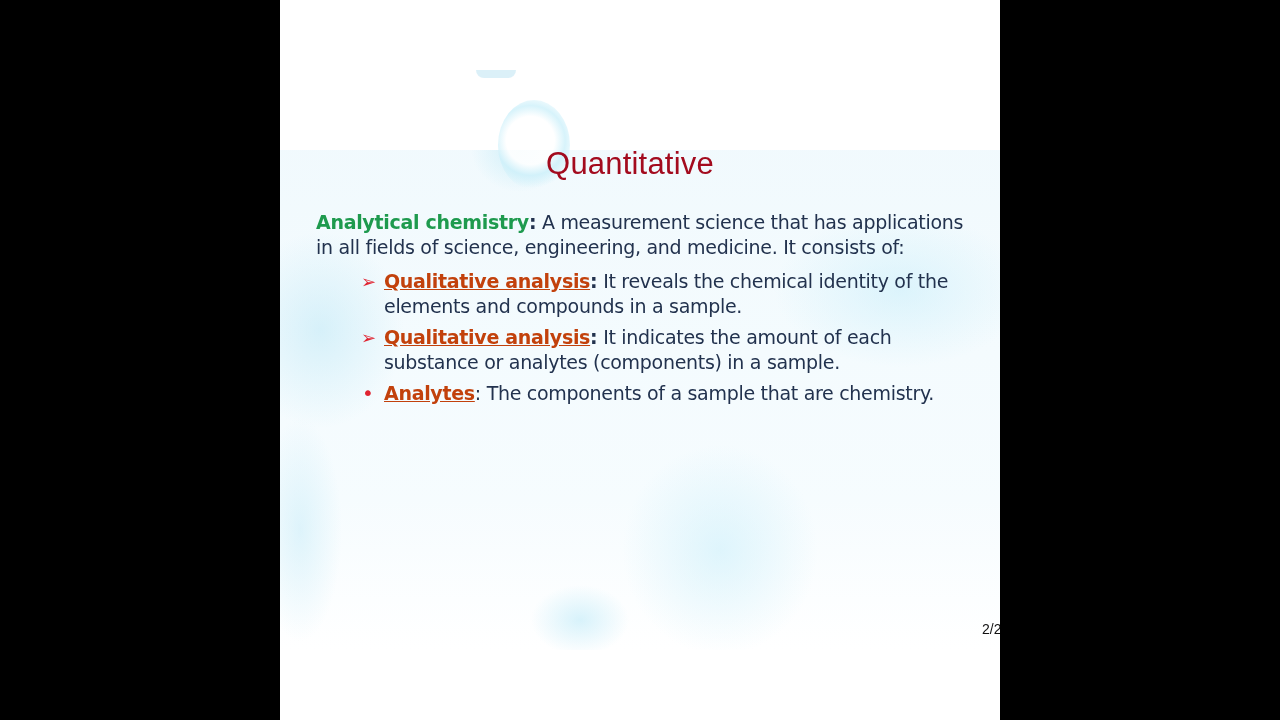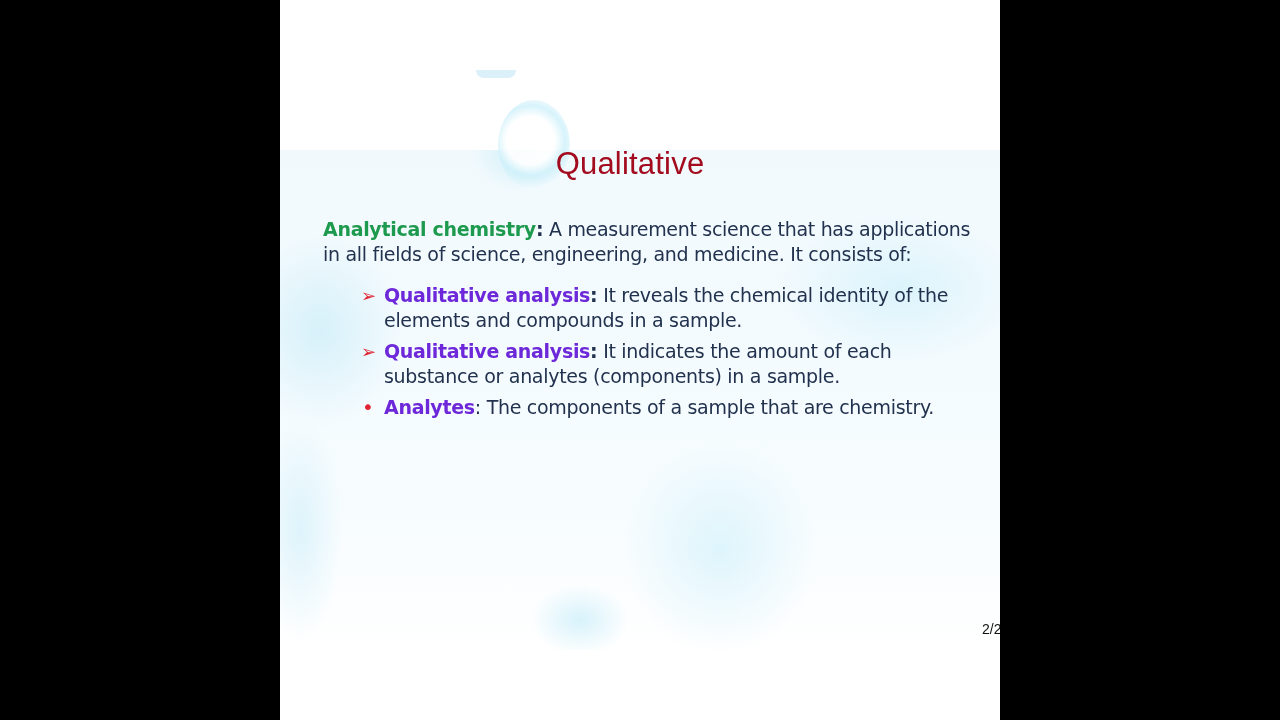--- a/index.html
+++ b/index.html
@@ -73,23 +73,23 @@
       position: absolute;
       left: 27px;
       top: 201px;
       width: 680px;
       font-family: "DejaVu Sans", sans-serif;
       font-size: 19px;
       line-height: 25px;
       color: #22324e;
       letter-spacing: -0.3px;
     }
-    .intro { margin: 16px; }
+    .intro { margin: 9px; }
     .green { color: #1e9a4e; font-weight: bold; }
-    .red { color: #6d28d9; font-weight: bold; }
+    .red { color: #c2410c; font-weight: bold; text-decoration: underline; }
     .colon { font-weight: bold; color: #22324e; }
     .items {
       margin: 6px 0 0 0;
       padding: 0;
       list-style: none;
     }
     .item {
       position: relative;
       padding-left: 77px;
       margin-bottom: 6px;
@@ -119,21 +119,21 @@
   </style>
 </head>
 <body>
 
 <div class="frame">
   <div class="slide">
     <div class="bg-band"></div>
     <div class="bg-dash"></div>
     <div class="bg-circle"></div>
 
-    <div class="title">Qualitative</div>
+    <div class="title">Quantitative</div>
 
     <div class="content">
       <p class="intro"><span class="green">Analytical chemistry</span><span class="colon">:</span><span> A measurement science that has applications in all fields of science, engineering, and medicine. It consists of:</span></p>
 
       <ul class="items">
         <li class="item">
           <span class="bullet">➢</span>
           <span class="red">Qualitative analysis</span><span class="colon">:</span><span> It reveals the chemical identity of the elements and compounds in a sample.</span>
         </li>
         <li class="item">

